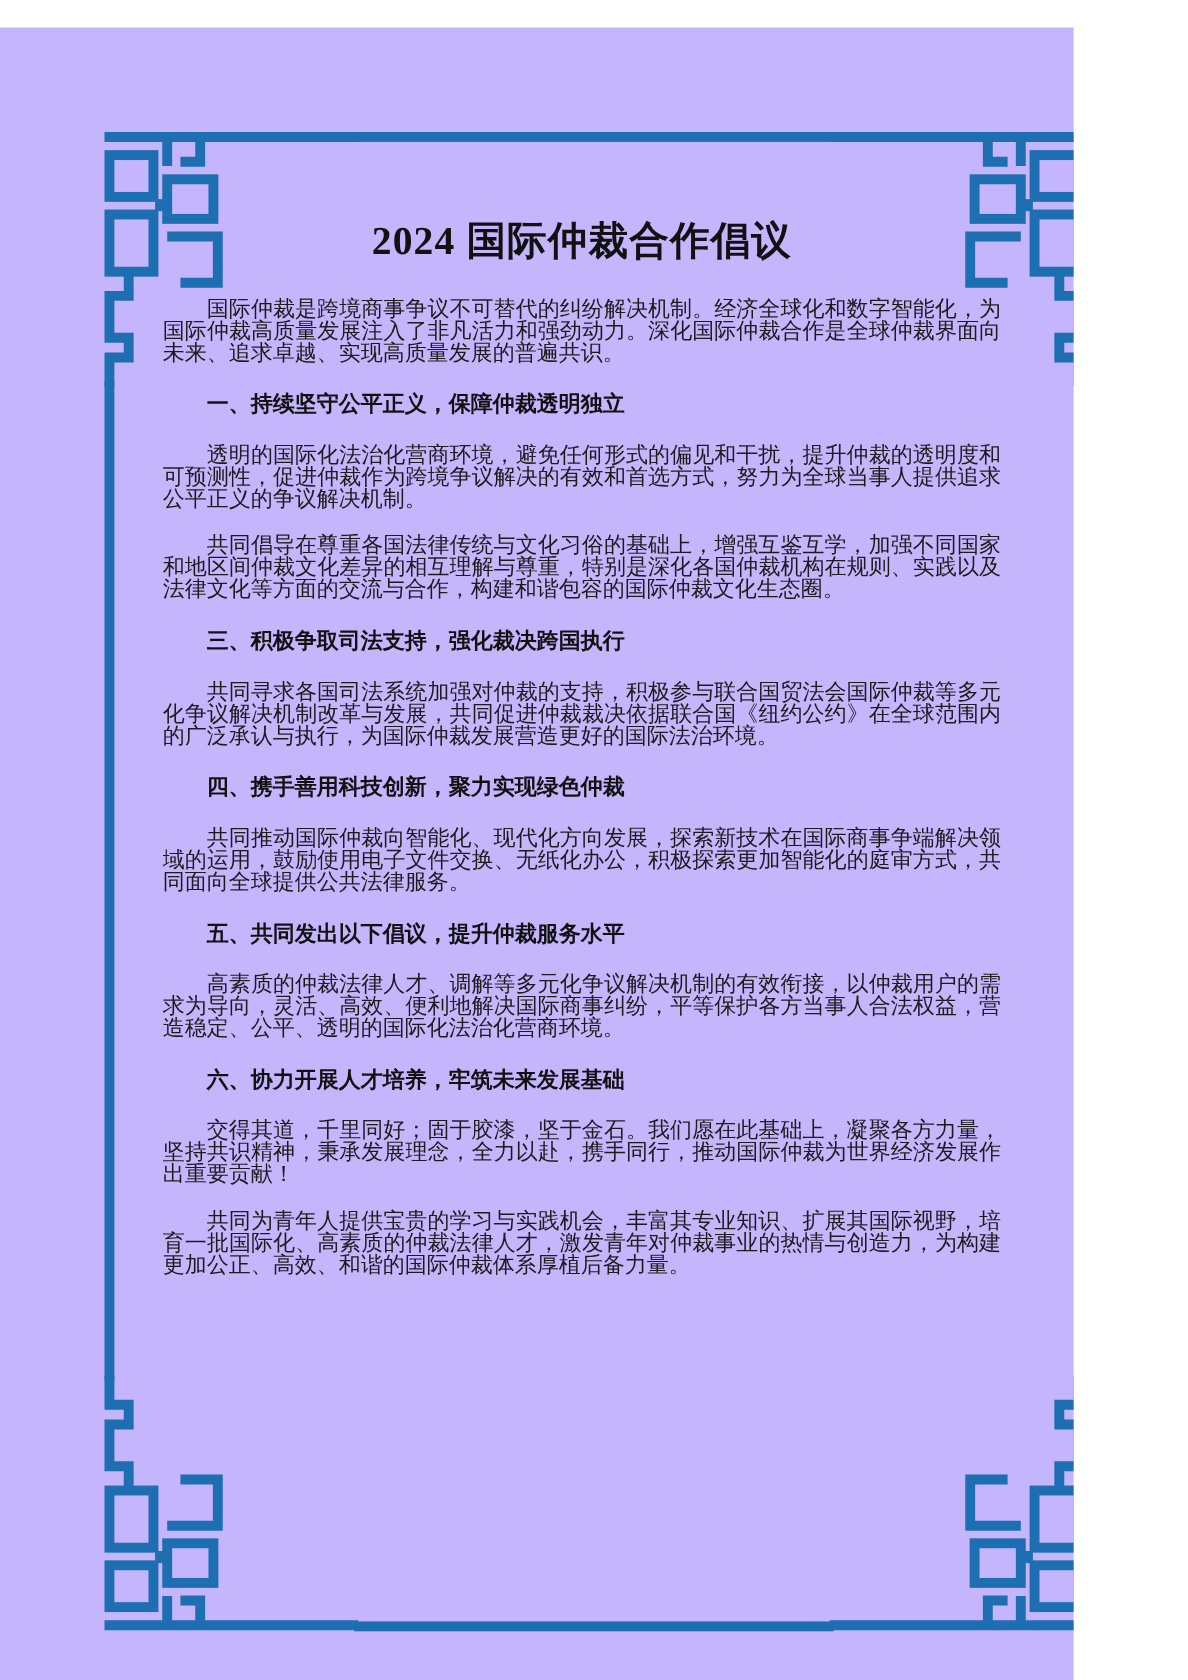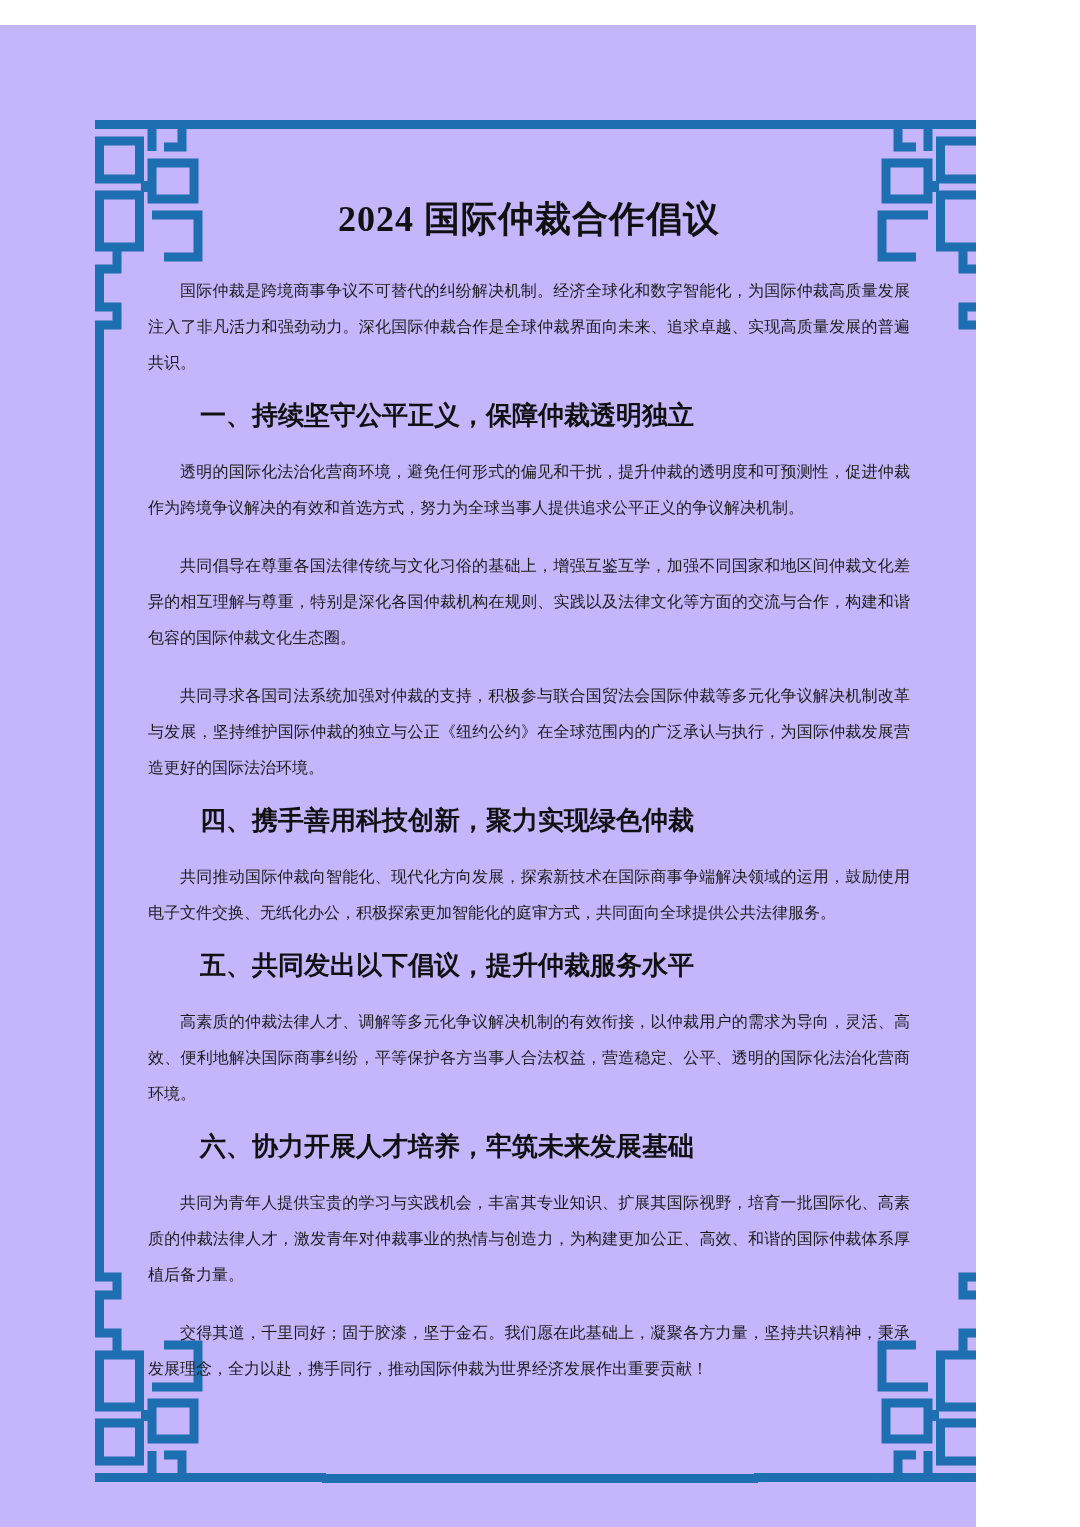--- a/index.html
+++ b/index.html
@@ -27,26 +27,27 @@
   .content{
     position:absolute;left:148px;top:170px;width:762px;
   }
   .doc-title{
     font-size:36px;line-height:48px;font-weight:bold;
     text-align:center;margin:0 0 30px;letter-spacing:1px;
     font-family:"Liberation Serif","DejaVu Serif",serif;
     color:#111111;
   }
   .content p{
-    font-size:16px;line-height:36px;margin:0 0 22px;
+    font-size:20px;line-height:20px;margin:0 0 22px;
     text-indent:2em;text-align:justify;
     color:#1c1c1c;
+    font-family:Liberation Mono, monospace;
   }
   .content h2{
-    font-size:26px;line-height:24px;margin:0 0 27px;
+    font-size:20px;line-height:24px;margin:0 0 27px;
     text-indent:2em;font-weight:bold;
     font-family:"DejaVu Sans","Liberation Sans",sans-serif;
     color:#111111;
   }
 </style>
 </head>
 <body>
 
 <svg width="0" height="0" style="position:absolute" aria-hidden="true">
   <symbol id="fret-corner" viewBox="0 0 240 240">
@@ -87,27 +88,28 @@
   <div class="content">
     <h1 class="doc-title">2024 国际仲裁合作倡议</h1>
 
     <p>国际仲裁是跨境商事争议不可替代的纠纷解决机制。经济全球化和数字智能化，为国际仲裁高质量发展注入了非凡活力和强劲动力。深化国际仲裁合作是全球仲裁界面向未来、追求卓越、实现高质量发展的普遍共识。</p>
 
     <h2>一、持续坚守公平正义，保障仲裁透明独立</h2>
     <p>透明的国际化法治化营商环境，避免任何形式的偏见和干扰，提升仲裁的透明度和可预测性，促进仲裁作为跨境争议解决的有效和首选方式，努力为全球当事人提供追求公平正义的争议解决机制。</p>
 
     <p>共同倡导在尊重各国法律传统与文化习俗的基础上，增强互鉴互学，加强不同国家和地区间仲裁文化差异的相互理解与尊重，特别是深化各国仲裁机构在规则、实践以及法律文化等方面的交流与合作，构建和谐包容的国际仲裁文化生态圈。</p>
 
-    <p>共同寻求各国司法系统加强对仲裁的支持，积极参与联合国贸法会国际仲裁等多元化争议解决机制改革与发展，坚持维护国际仲裁的独立与公正《纽约公约》在全球范围内的广泛承认与执行，为国际仲裁发展营造更好的国际法治环境。</p>
+    <h2>三、积极争取司法支持，强化裁决跨国执行</h2>
+    <p>共同寻求各国司法系统加强对仲裁的支持，积极参与联合国贸法会国际仲裁等多元化争议解决机制改革与发展，共同促进仲裁裁决依据联合国《纽约公约》在全球范围内的广泛承认与执行，为国际仲裁发展营造更好的国际法治环境。</p>
 
     <h2>四、携手善用科技创新，聚力实现绿色仲裁</h2>
     <p>共同推动国际仲裁向智能化、现代化方向发展，探索新技术在国际商事争端解决领域的运用，鼓励使用电子文件交换、无纸化办公，积极探索更加智能化的庭审方式，共同面向全球提供公共法律服务。</p>
 
     <h2>五、共同发出以下倡议，提升仲裁服务水平</h2>
     <p>高素质的仲裁法律人才、调解等多元化争议解决机制的有效衔接，以仲裁用户的需求为导向，灵活、高效、便利地解决国际商事纠纷，平等保护各方当事人合法权益，营造稳定、公平、透明的国际化法治化营商环境。</p>
 
     <h2>六、协力开展人才培养，牢筑未来发展基础</h2>
+    <p>交得其道，千里同好；固于胶漆，坚于金石。我们愿在此基础上，凝聚各方力量，坚持共识精神，秉承发展理念，全力以赴，携手同行，推动国际仲裁为世界经济发展作出重要贡献！</p>
+
     <p>共同为青年人提供宝贵的学习与实践机会，丰富其专业知识、扩展其国际视野，培育一批国际化、高素质的仲裁法律人才，激发青年对仲裁事业的热情与创造力，为构建更加公正、高效、和谐的国际仲裁体系厚植后备力量。</p>
-
-    <p>交得其道，千里同好；固于胶漆，坚于金石。我们愿在此基础上，凝聚各方力量，坚持共识精神，秉承发展理念，全力以赴，携手同行，推动国际仲裁为世界经济发展作出重要贡献！</p>
   </div>
 
 </div>
 
 </body></html>

